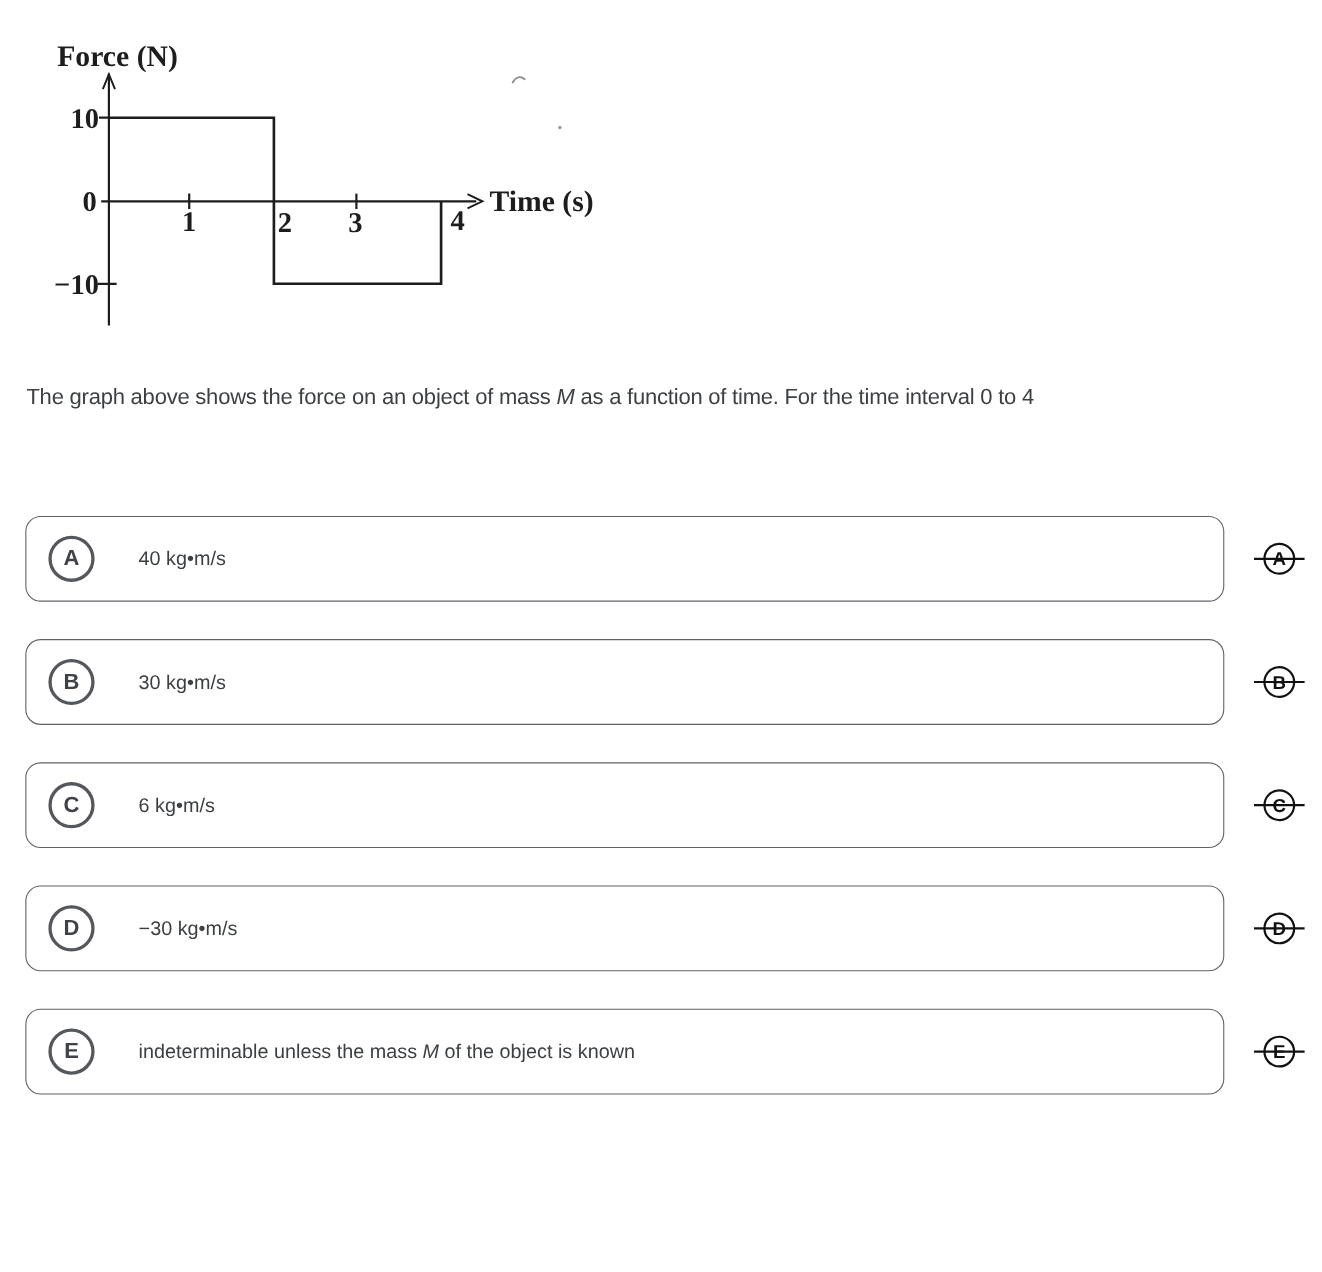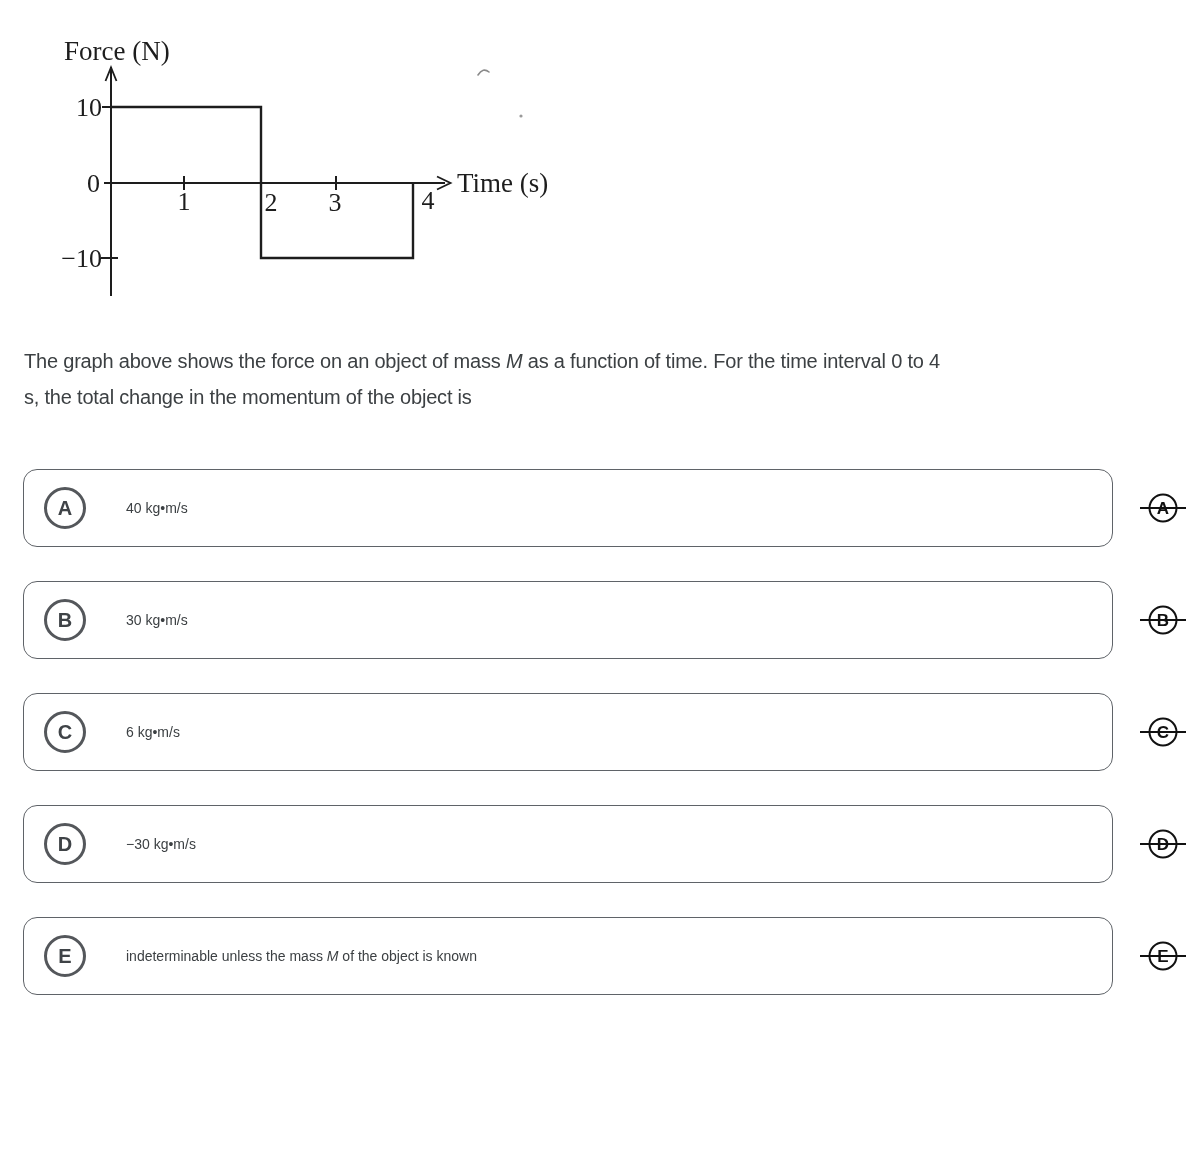--- a/index.html
+++ b/index.html
@@ -2,42 +2,42 @@
 <html><head>
 <meta charset="utf-8">
 <style>
   html,body { margin:0; padding:0; }
   body {
     width:1202px; height:1156px; background:#ffffff; position:relative;
     font-family:"Liberation Sans", sans-serif; overflow:hidden;
   }
 
   
-  .graph-wrap { position:absolute; left:16px; top:0; width:560px; height:320px; }
+  .graph-wrap { position:absolute; left:4px; top:0; width:560px; height:320px;font-weight:bold; }
   .graph-wrap svg { display:block; }
 
   
   .question { position:absolute; left:24px; top:343px; color:#3c4043;
               font-size:20px; line-height:36px; letter-spacing:-0.2px; }
   .q-line { white-space:nowrap; }
   .question i { font-style:italic; }
 
   
   .card {
     position:absolute; left:23px; width:1090px; height:78px; box-sizing:border-box;
     border:1px solid #5f6368; border-radius:14px; background:#ffffff;
     display:flex; align-items:center; cursor:pointer;
   }
   .badge {
     margin-left:20px; width:42px; height:42px; box-sizing:border-box; flex:0 0 auto;
     border:3px solid #54575b; border-radius:50%;
     display:flex; align-items:center; justify-content:center;
   }
   .badge span { font-weight:bold; font-size:20px; color:#3f4347; }
-  .option-label { margin-left:40px; font-size:14px; color:#3c4043; white-space:nowrap; }
+  .option-label { margin-left:40px; font-size:18px; color:#3c4043; white-space:nowrap; }
   .option-label i { font-style:italic; }
 
   
   .strike { position:absolute; left:1138px; width:50px; height:50px; cursor:pointer; }
 </style>
 </head>
 <body>
 
 <div class="graph-wrap">
   <svg width="560" height="320" viewBox="0 0 560 320">
@@ -64,21 +64,20 @@
     <text x="319" y="211" text-anchor="middle" font-family="Liberation Serif, serif" font-size="26" fill="#1d1d1d">3</text>
     <text x="412" y="209" text-anchor="middle" font-family="Liberation Serif, serif" font-size="26" fill="#1d1d1d">4</text>
 
     <path d="M462,75 Q467,67 473,72" fill="none" stroke="#8a8a8a" stroke-width="1.6" stroke-linecap="round"></path>
     <circle cx="505" cy="116" r="1.6" fill="#9a9a9a"></circle>
   </svg>
 </div>
 
 <div class="question">
   <div class="q-line"><span>The graph above shows the force on an object of mass </span><i>M</i><span> as a function of time. For the time interval 0 to 4</span></div>
-  <div class="q-line"><span>s, the total change in the momentum of the object is</span></div>
 </div>
 
 <div class="card" style="top:469px">
   <span class="badge">
       <span>A</span>
     </span>
   <span class="option-label"><span>40 kg•m/s</span></span>
 </div>
 <div class="card" style="top:581px">
   <span class="badge">

